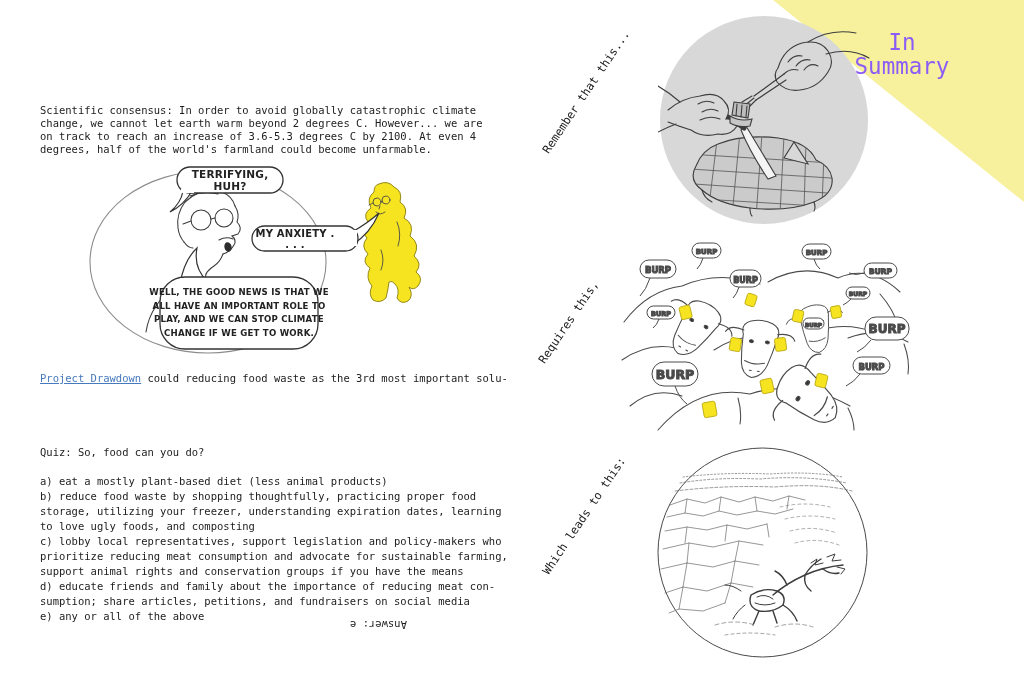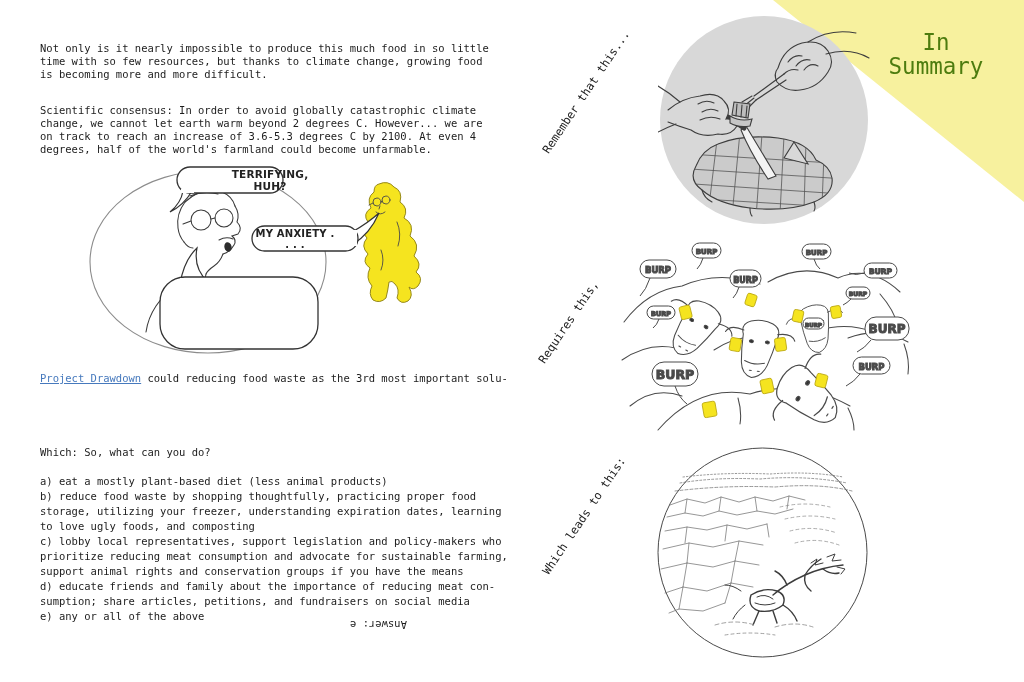--- a/index.html
+++ b/index.html
@@ -1,52 +1,49 @@
 <!DOCTYPE html>
 <html><head>
 <meta charset="utf-8">
 <style>
   html,body{margin:0;padding:0;background:#fff;}
   .spread{position:relative;width:1024px;height:682px;background:#ffffff;overflow:hidden;
           font-family:"DejaVu Sans Mono","Liberation Mono",monospace;color:#1c1c1c;}
   .yellow-corner{position:absolute;inset:0;background:#f7f19e;
                  clip-path:polygon(773px 0px,1024px 0px,1024px 202px);}
-  .summary-title{position:absolute;left:870px;top:30px;width:132px;text-align:center;
-                 font-size:22.5px;line-height:24px;white-space:pre;color:#4d7c0f;}
+  .summary-title{position:absolute;left:836px;top:30px;width:132px;text-align:center;
+                 font-size:22.5px;line-height:24px;white-space:pre;color:#8b5cf6;}
   .para{position:absolute;font-size:10.5px;line-height:13px;white-space:pre;}
   .options{line-height:15px;}
   .link{color:#4679bd;text-decoration:underline;cursor:pointer;text-align:right;}
   .answer{position:absolute;left:350px;top:619px;font-size:10.5px;transform:rotate(180deg);}
   .side-label{position:absolute;font-size:11.5px;white-space:nowrap;color:#222;
               transform:rotate(-56deg);transform-origin:left bottom;}
   .lbl-remember{left:551px;top:142px;}
   .lbl-requires{left:547px;top:352px;}
   .lbl-leads{left:551px;top:563px;}
   .abs{position:absolute;}
   .bubble-text{position:absolute;display:flex;align-items:center;justify-content:center;
                text-align:center;font-family:"DejaVu Sans","Liberation Sans",sans-serif;
                font-weight:600;color:#222;letter-spacing:.2px;}
-  .bt-terrifying{left:177px;top:167px;width:106px;height:26px;font-size:10.5px;margin-left:40px;}
+  .bt-terrifying{left:177px;top:167px;width:106px;height:26px;font-size:10.5px;}
   .bt-anxiety{left:252px;top:226px;width:86px;height:25px;font-size:10px;}
   .bt-goodnews{left:160px;top:280px;width:158px;height:66px;font-size:8.6px;line-height:13.5px;white-space:pre;}
   svg text.burp{font-family:"DejaVu Sans","Liberation Sans",sans-serif;font-weight:600;fill:#4a4a4a;}
 </style>
 </head>
 <body>
 
 <div class="spread">
 
   <div class="yellow-corner"></div>
 
   <div class="summary-title">In
 Summary</div>
 
-  <div class="para" style="left:40px;top:42px">Not only is it nearly impossible to produce this much food in so little
-time with so few resources, but thanks to climate change, growing food
-is becoming more and more difficult.</div>
   <div class="para" style="left:40px;top:104px">Scientific consensus: In order to avoid globally catastrophic climate
 change, we cannot let earth warm beyond 2 degrees C. However... we are
 on track to reach an increase of 3.6-5.3 degrees C by 2100. At even 4
 degrees, half of the world's farmland could become unfarmable.</div>
 
   <svg class="abs" style="left:80px;top:160px" width="380" height="200" viewBox="0 0 380 200">
 
     <ellipse cx="128" cy="102" rx="118" ry="91" fill="none" stroke="#8c8c8c" stroke-width="1.1"></ellipse>
 
     <g fill="none" stroke="#3a3a3a" stroke-width="1.05" stroke-linecap="round">
@@ -100,25 +97,29 @@
 
     <g>
       <path d="M100,124 Q104,100 117,88 Q113,108 128,122 Z" fill="#fff" stroke="#333" stroke-width="1.2"></path>
       <rect x="80" y="117" width="158" height="72" rx="25" fill="#fff" stroke="#333" stroke-width="1.3"></rect>
       <rect x="100" y="118" width="26" height="4" fill="#fff"></rect>
     </g>
   </svg>
 
   <div class="bubble-text bt-terrifying">TERRIFYING, HUH?</div>
   <div class="bubble-text bt-anxiety">MY ANXIETY . . . .</div>
+  <div class="bubble-text bt-goodnews">WELL, THE GOOD NEWS IS THAT WE
+ALL HAVE AN IMPORTANT ROLE TO
+PLAY, AND WE CAN STOP CLIMATE
+CHANGE IF WE GET TO WORK.</div>
 
   <div class="para" style="left:40px;top:372px"><span class="link">Project Drawdown</span><span> could reducing food waste as the 3rd most important solu-</span>
   </div>
 
-  <div class="para" style="left:40px;top:446px">Which: So, what can you do?</div>
+  <div class="para" style="left:40px;top:446px">Quiz: So, food can you do?</div>
   <div class="para options" style="left:40px;top:474px">a) eat a mostly plant-based diet (less animal products)
 b) reduce food waste by shopping thoughtfully, practicing proper food
 storage, utilizing your freezer, understanding expiration dates, learning
 to love ugly foods, and composting
 c) lobby local representatives, support legislation and policy-makers who
 prioritize reducing meat consumption and advocate for sustainable farming,
 support animal rights and conservation groups if you have the means
 d) educate friends and family about the importance of reducing meat con-
 sumption; share articles, petitions, and fundraisers on social media
 e) any or all of the above</div>

